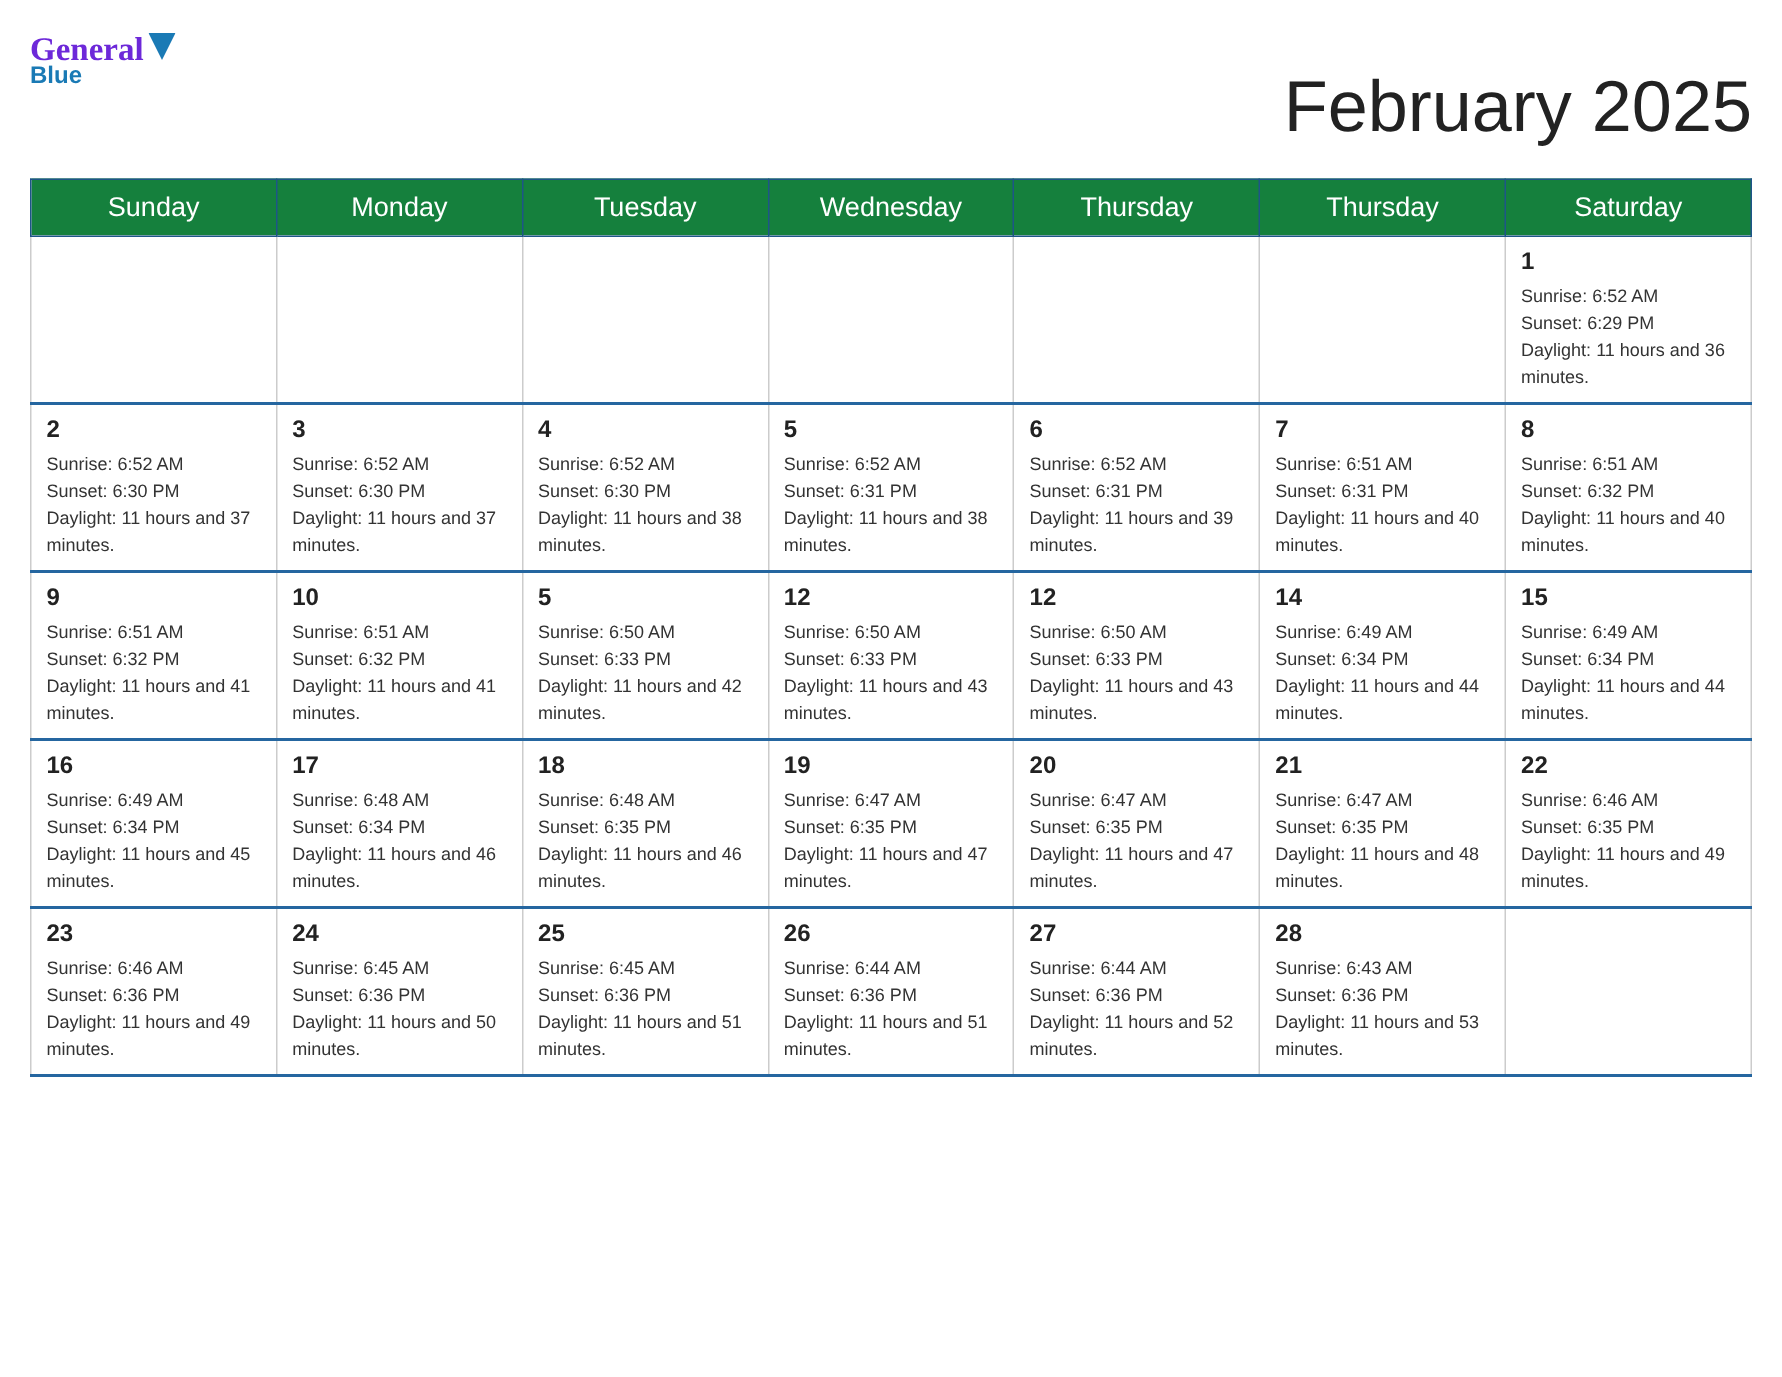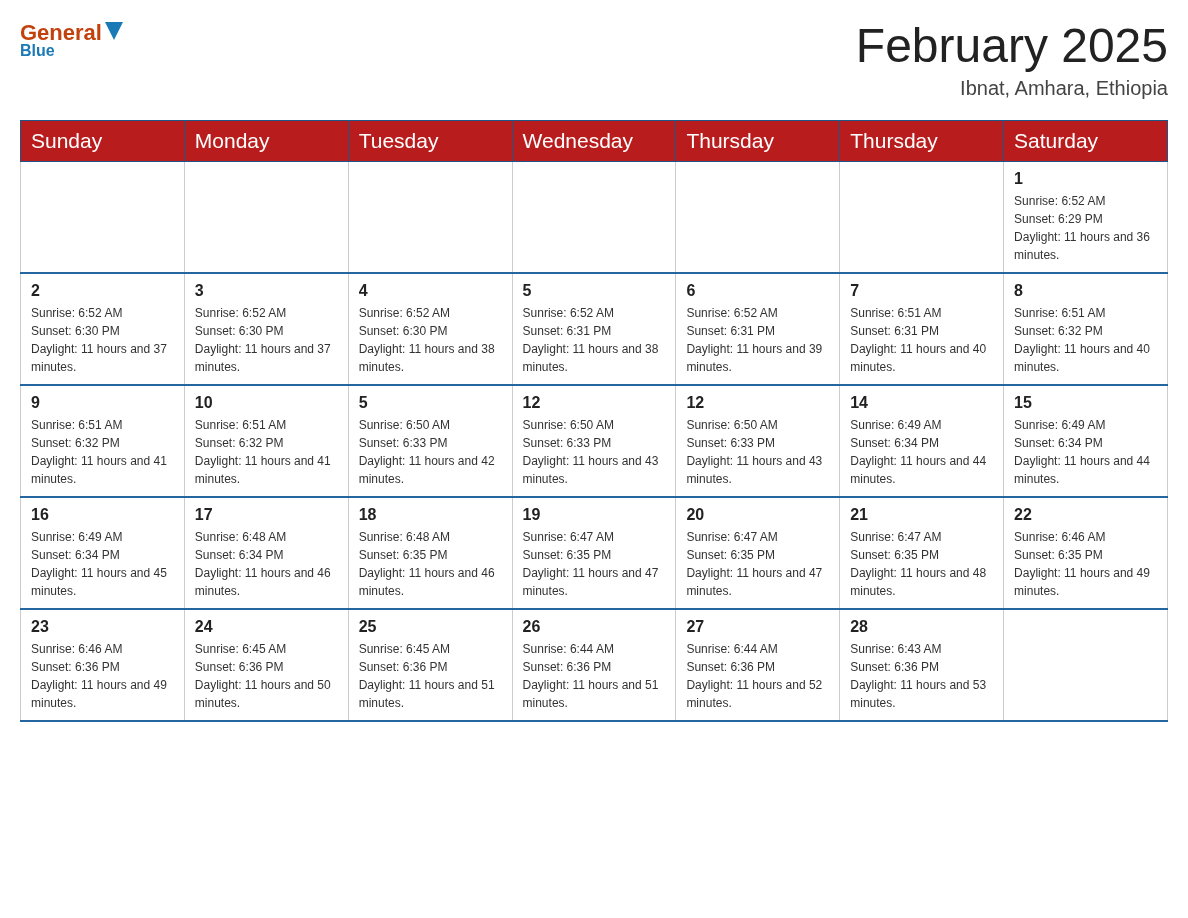--- a/index.html
+++ b/index.html
@@ -12,54 +12,56 @@
     }
     .header {
       display: flex;
       justify-content: space-between;
       align-items: flex-start;
       margin-bottom: 20px;
     }
     .logo-text-general {
       font-size: 22px;
       font-weight: bold;
-      color: #c2410c;
+      color: #6d28d9;
+      font-family: Liberation Serif, serif;
     }
     .logo-text-blue {
       font-size: 16px;
       font-weight: bold;
       color: #1a7ab5;
       display: block;
       margin-top: -4px;
     }
     .title-block {
       text-align: right;
+      margin-top: 26px;
     }
     .title-block h1 {
       font-size: 48px;
       font-weight: normal;
       color: #222;
       line-height: 1.1;
     }
     .title-block h2 {
       font-size: 20px;
       font-weight: normal;
       color: #444;
       margin-top: 4px;
     }
     .calendar {
       width: 100%;
       border-collapse: collapse;
     }
     .calendar thead th {
-      background: #b91c1c;
+      background: #15803d;
       color: #fff;
       padding: 8px 10px;
-      text-align: left;
-      font-size: 21px;
+      text-align: center;
+      font-size: 18px;
       font-weight: normal;
       border: 1px solid #1e5588;
     }
     .calendar tbody td {
       vertical-align: top;
       padding: 8px 10px;
       border: 1px solid #ccc;
       width: 14.28%;
       min-height: 100px;
       font-size: 13px;
@@ -103,21 +105,20 @@
       <span style="display:inline-block; margin-left:3px;">
         <svg width="18" height="18" viewBox="0 0 18 18">
           <polygon points="0,0 18,0 9,18" fill="#1a7ab5"></polygon>
         </svg>
       </span>
     </div>
     <span class="logo-text-blue">Blue</span>
   </div>
   <div class="title-block">
     <h1>February 2025</h1>
-    <h2>Ibnat, Amhara, Ethiopia</h2>
   </div>
 </div>
 
 <table class="calendar">
   <thead>
     <tr>
     <th>Sunday</th>
         <th>Monday</th>
         <th>Tuesday</th>
         <th>Wednesday</th>

